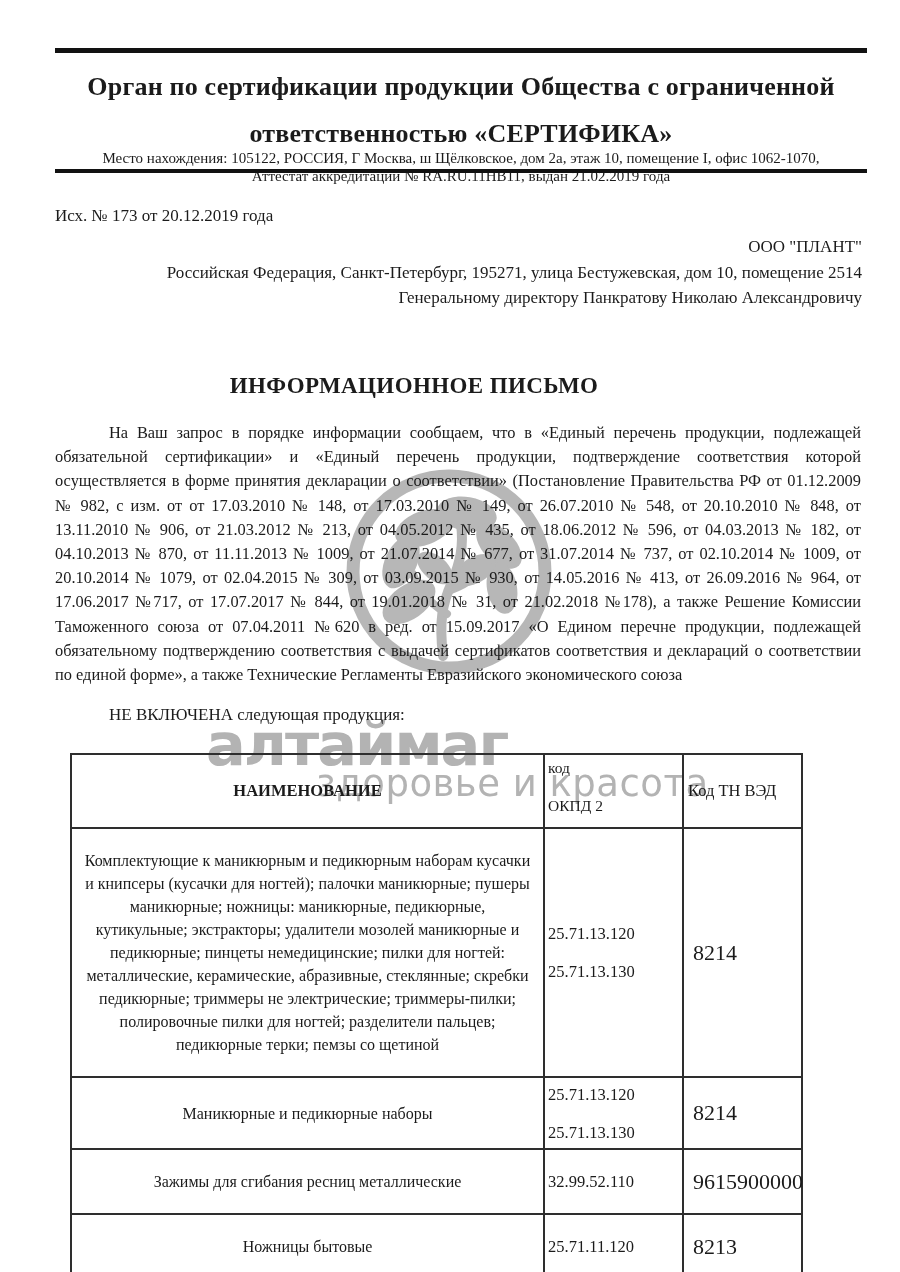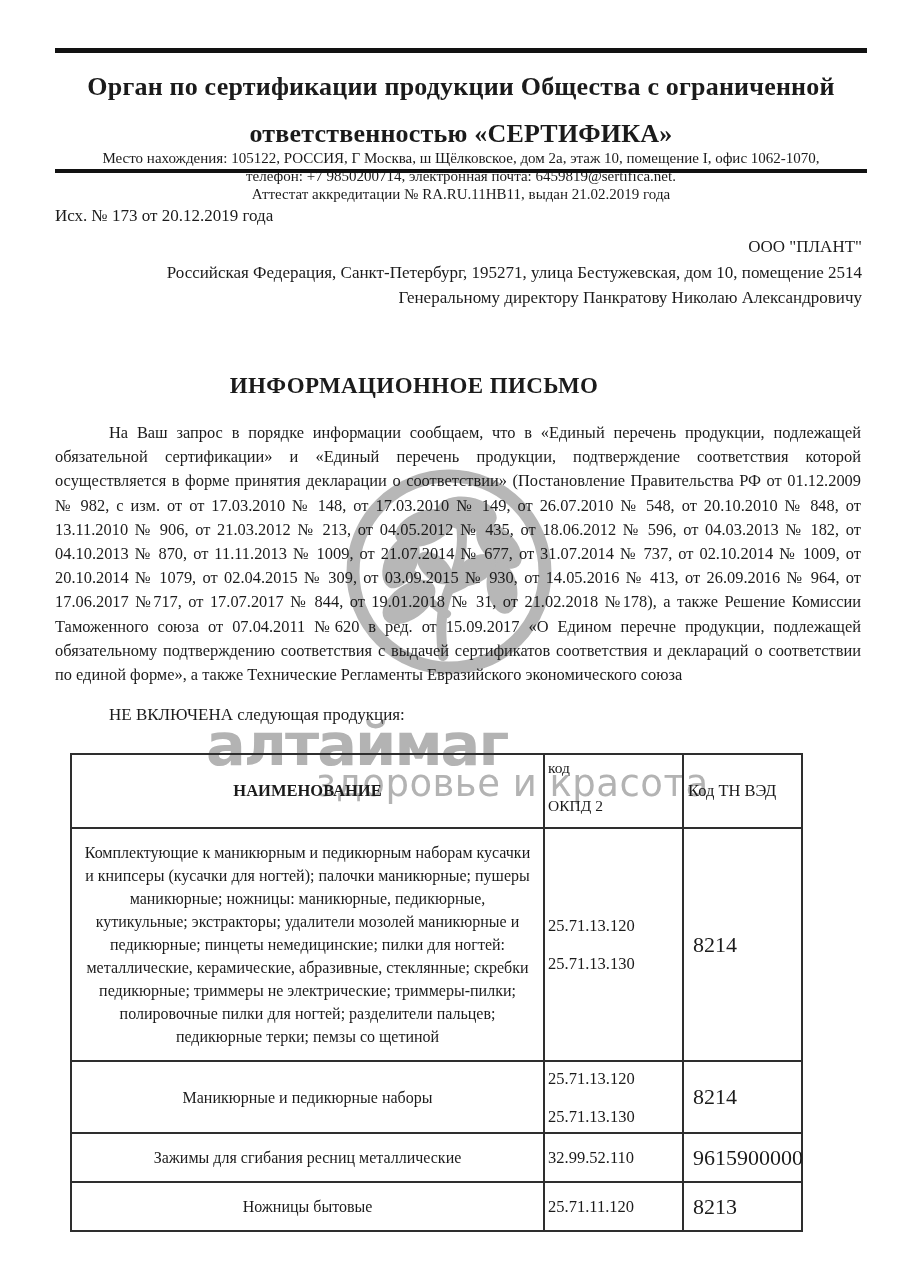--- a/index.html
+++ b/index.html
@@ -31,21 +31,21 @@
   .wm-tagline { left:316px; top:765px; font-size:37px; letter-spacing:0.5px; line-height:1; opacity:0.85; }
   .content-layer { position:absolute; inset:0; z-index:2; }
   .content-layer > * { position:absolute; }
   
   .products-table { left:70px; top:753px; width:731px; border-collapse:collapse; table-layout:fixed;
                     background:transparent; font-size:16px; }
   .products-table td, .products-table th { border:2px solid #2e2e2e; background:transparent; }
   .col-name  { width:473px; }
   .col-okpd  { width:139px; }
   .col-tnved { width:119px; }
-  .cell-name { text-align:center; vertical-align:middle; padding:12px 12px; line-height:23px; font-weight:normal; }
+  .cell-name { text-align:center; vertical-align:middle; padding:20px 12px; line-height:23px; font-weight:normal; }
   .cell-name-header { text-align:center; vertical-align:middle; font-weight:bold; font-size:16.5px; }
   .cell-okpd-header { vertical-align:top; text-align:left; padding:4px 2px 4px 3px; font-size:15.5px; }
   .okpd-header-line2 { margin-top:20px; }
   .cell-tnved-header { vertical-align:middle; text-align:left; padding-left:4px; font-size:16.5px; }
   .cell-code { vertical-align:middle; text-align:left; padding-left:3px; font-size:16.5px; line-height:21px; }
   .code-line:empty { display:none; }
   .code-line + .code-line:not(:empty) { margin-top:17px; }
   .cell-tnved { vertical-align:middle; text-align:left; padding-left:9px; font-size:22px; }
   .h-header { height:74px; } .h-r1 { height:208px; } .h-r2 { height:72px; } .h-r3 { height:42px; } .h-r4 { height:45px; }
 </style>
@@ -73,21 +73,20 @@
   <div class="wm wm-brand">алтаймаг</div>
   <div class="wm wm-tagline">здоровье и красота</div>
 
   <div class="content-layer">
     <div class="rule-top"></div>
 
     <div class="header-block">
       <div class="org-title">Орган по сертификации продукции Общества с ограниченной</div>
       <div class="org-title">ответственностью «СЕРТИФИКА»</div>
       <div class="org-address">Место нахождения: 105122, РОССИЯ, Г Москва, ш Щёлковское, дом 2а, этаж 10, помещение I, офис 1062-1070,</div>
-      <div class="org-address">телефон: +7 9850200714, электронная почта: 6459819@sertifica.net.</div>
       <div class="org-address">Аттестат аккредитации № RA.RU.11НВ11, выдан 21.02.2019 года</div>
     </div>
 
     <div class="rule-bottom"></div>
 
     <div class="outgoing">Исх. № 173 от 20.12.2019 года</div>
 
     <div class="addressee">
       <div>ООО "ПЛАНТ"</div>
       <div>Российская Федерация, Санкт-Петербург, 195271, улица Бестужевская, дом 10, помещение 2514</div>

